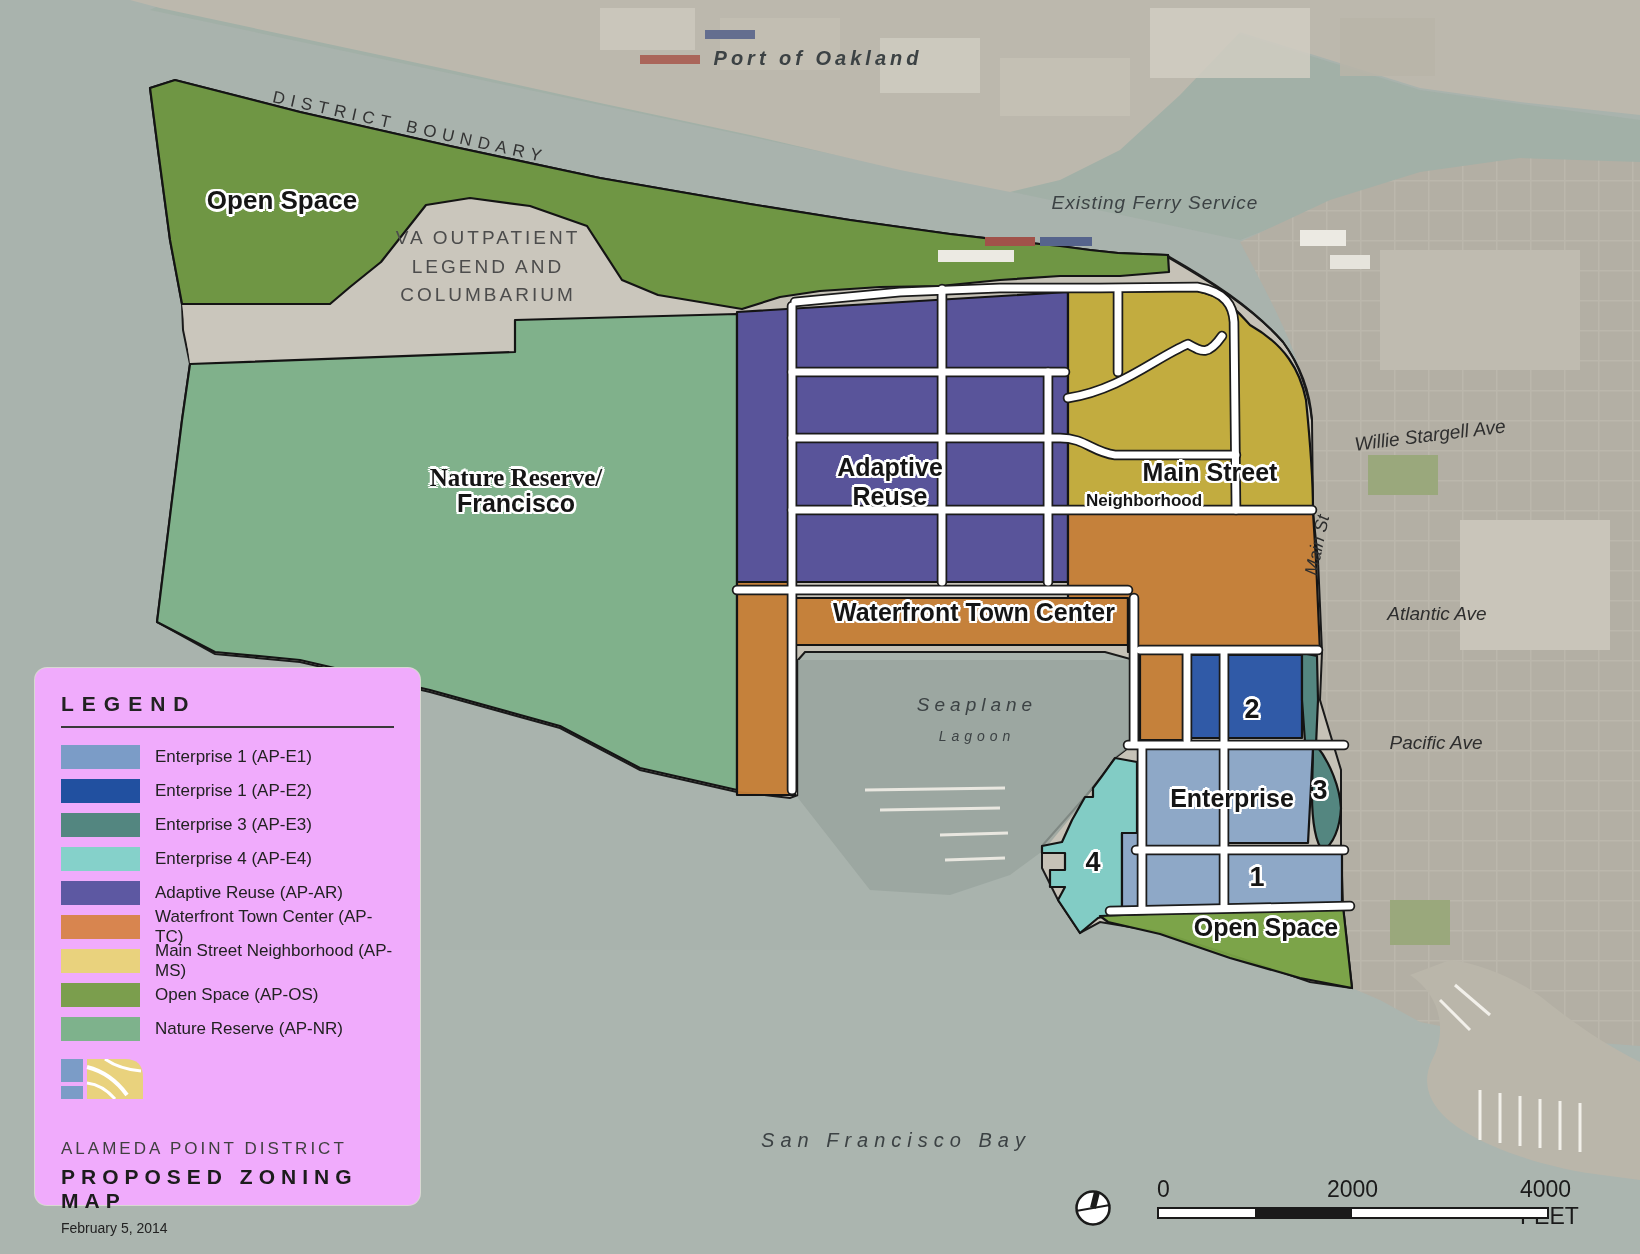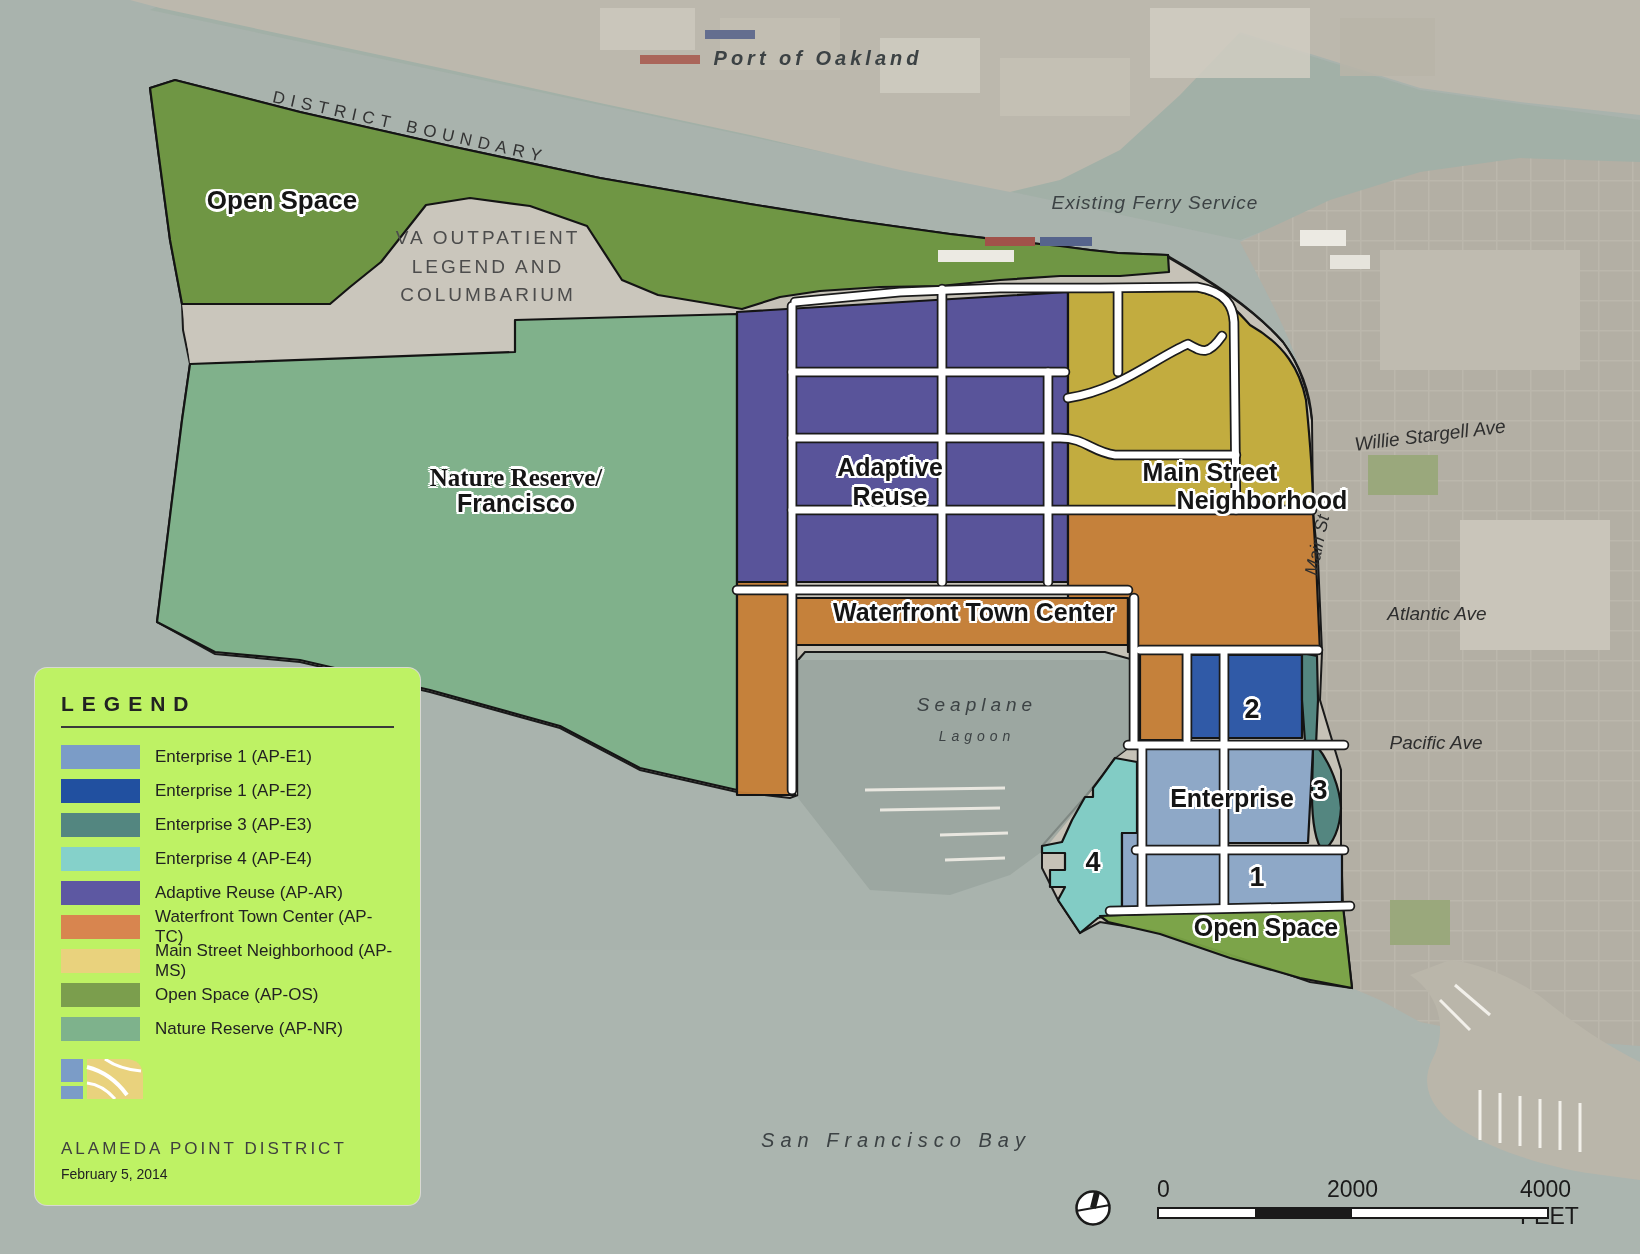--- a/index.html
+++ b/index.html
@@ -9,21 +9,21 @@
   
   .lbl{position:absolute;transform:translate(-50%,-50%);white-space:nowrap;
        color:#1d1d1d;line-height:1;}
   .halo{font-weight:bold;color:#151515;
         text-shadow:-2px -2px 0 #fff,2px -2px 0 #fff,-2px 2px 0 #fff,2px 2px 0 #fff,
                     0 -2.5px 0 #fff,0 2.5px 0 #fff,-2.5px 0 0 #fff,2.5px 0 0 #fff;}
   .water{font-style:italic;color:#3c4244;}
   .roadlbl{font-style:italic;color:#2e2e2e;}
   
   .legend{position:absolute;left:35px;top:668px;width:385px;height:537px;
-          background:#bef264;border-radius:12px;box-sizing:border-box;
+          background:#f0abfc;border-radius:12px;box-sizing:border-box;
           padding:24px 26px 0 26px;box-shadow:0 0 0 1px #d8d8d2;}
   .lg-title{font-size:21px;font-weight:bold;letter-spacing:8px;color:#222;}
   .lg-rule{height:0;border-top:2px solid #3a3a3a;margin:10px 0 17px 0;}
   .lg-item{display:flex;align-items:center;height:24px;margin-bottom:10px;}
   .swatch{width:79px;height:24px;margin-right:15px;flex:none;}
   .lg-label{font-size:17px;color:#222;}
   .lg-street{display:flex;align-items:flex-start;margin-top:18px;}
   .lg-street-txt{margin-left:15px;}
   .lg-street-name{font-size:17px;color:#222;}
   .lg-street-note{font-size:13.5px;font-style:italic;font-weight:bold;color:#222;margin-top:2px;}
@@ -162,21 +162,21 @@
   <div class="lbl halo" style="left:282px;top:200px;font-size:26px;">Open Space</div>
   <div class="lbl" style="left:488px;top:237px;font-size:19px;letter-spacing:3px;color:#4c4c4c;">VA OUTPATIENT</div>
   <div class="lbl" style="left:488px;top:266px;font-size:19px;letter-spacing:3px;color:#4c4c4c;">LEGEND AND</div>
   <div class="lbl" style="left:488px;top:294px;font-size:19px;letter-spacing:3px;color:#4c4c4c;">COLUMBARIUM</div>
   <div class="lbl water" style="left:1155px;top:202px;font-size:19px;letter-spacing:1px;text-align:center;">Existing Ferry Service</div>
   <div class="lbl halo" style="left:516px;top:477px;font-size:25px;font-family:Liberation Serif, serif;">Nature Reserve/</div>
   <div class="lbl halo" style="left:516px;top:503px;font-size:25px;">Francisco</div>
   <div class="lbl halo" style="left:890px;top:467px;font-size:25px;">Adaptive</div>
   <div class="lbl halo" style="left:890px;top:496px;font-size:25px;">Reuse</div>
   <div class="lbl halo" style="left:1210px;top:472px;font-size:25px;">Main Street</div>
-  <div class="lbl halo" style="left:1262px;top:500px;font-size:25px;">Neighborhood</div>
+  <div class="lbl halo" style="left:1144px;top:500px;font-size:17px;">Neighborhood</div>
   <div class="lbl halo" style="left:974px;top:612px;font-size:25px;">Waterfront Town Center</div>
   <div class="lbl roadlbl" style="left:1430px;top:435px;font-size:19px;transform:translate(-50%,-50%) rotate(-7deg);">Willie Stargell Ave</div>
   <div class="lbl roadlbl" style="left:1317px;top:545px;font-size:18px;transform:translate(-50%,-50%) rotate(-78deg);">Main St</div>
   <div class="lbl roadlbl" style="left:1437px;top:613px;font-size:19px;">Atlantic Ave</div>
   <div class="lbl water" style="left:977px;top:704px;font-size:19px;letter-spacing:5px;">Seaplane</div>
   <div class="lbl water" style="left:977px;top:736px;font-size:14px;letter-spacing:5px;">Lagoon</div>
   <div class="lbl roadlbl" style="left:1436px;top:742px;font-size:19px;">Pacific Ave</div>
   <div class="lbl halo" style="left:1232px;top:798px;font-size:25px;">Enterprise</div>
   <div class="lbl halo" style="left:1257px;top:877px;font-size:27px;">1</div>
   <div class="lbl halo" style="left:1252px;top:709px;font-size:27px;">2</div>
@@ -232,20 +232,21 @@
         <rect x="0" y="27" width="22" height="13" fill="#7b9cc7"></rect>
         <path d="M26,0 H64 Q82,0 82,18 V40 H26 Z" fill="#e9d27d"></path>
         <path d="M26,8 Q50,14 66,36" stroke="#fff" stroke-width="4" fill="none"></path>
         <path d="M26,24 Q42,26 54,40" stroke="#fff" stroke-width="3" fill="none"></path>
         <path d="M44,0 Q58,10 80,12" stroke="#fff" stroke-width="3" fill="none"></path>
       </svg>
     </div>
 
     <div class="lg-footer">
       <div class="lg-district">ALAMEDA POINT DISTRICT</div>
+      <div class="lg-map-title">PROPOSED ZONING MAP</div>
       <div class="lg-date">February 5, 2014</div>
     </div>
   </div>
 
   <div class="scalebar">
     <span class="sb-t sb-t0">0</span>
     <span class="sb-t sb-t1">2000</span>
     <span class="sb-t sb-t2">4000 FEET</span>
     <div class="sb-bar">
       <div class="sb-seg"></div>

